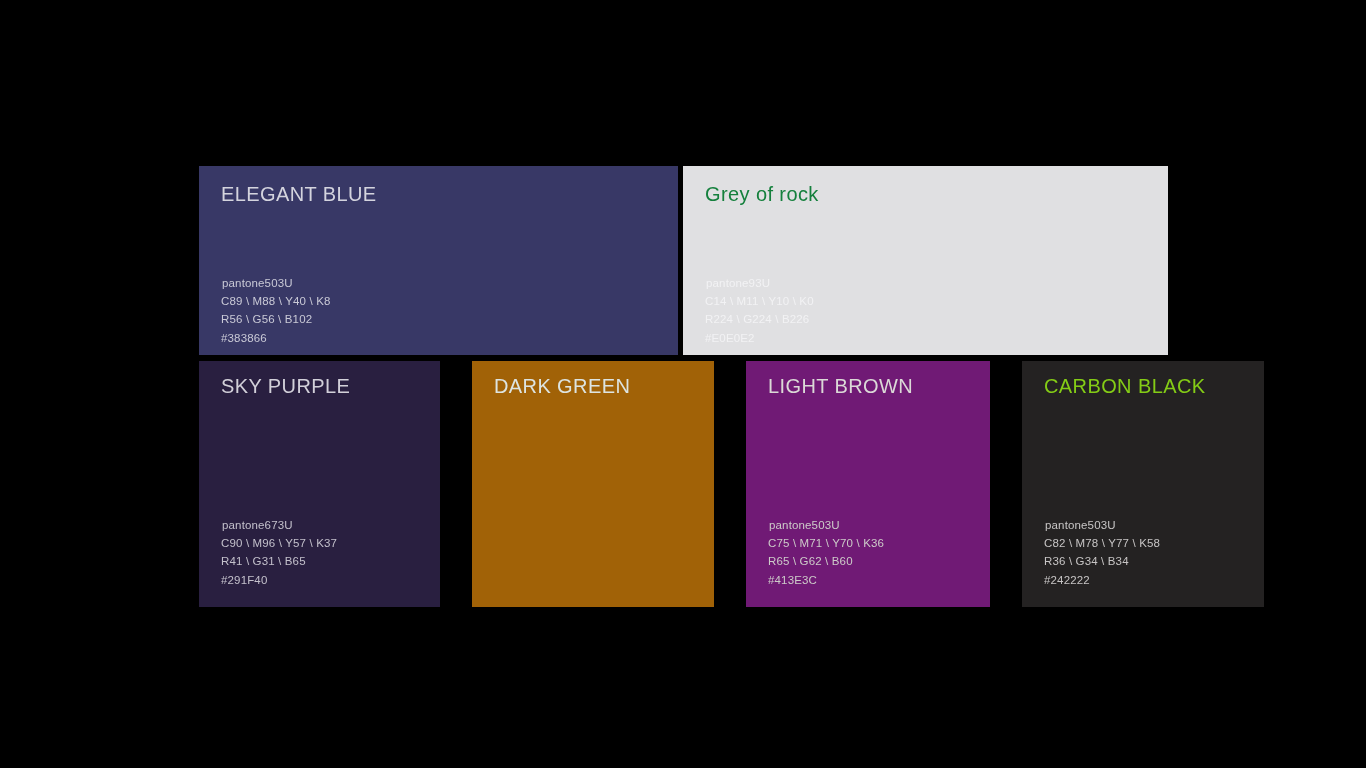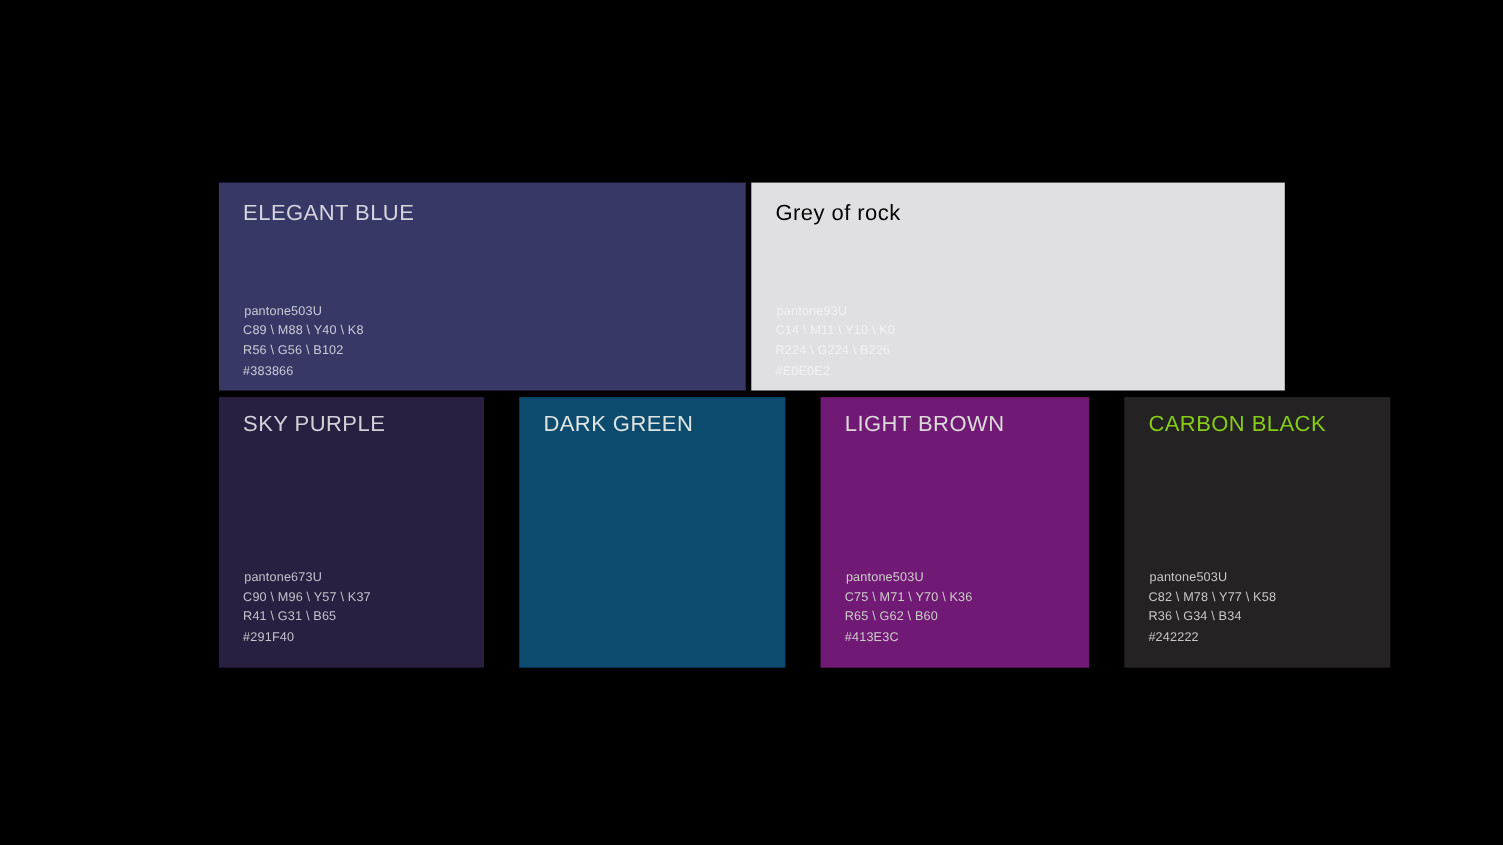--- a/index.html
+++ b/index.html
@@ -64,21 +64,21 @@
         <span class="detail-line detail-pantone">pantone503U</span>
         <span class="detail-line">C89 \ M88 \ Y40 \ K8</span>
         <span class="detail-line">R56 \ G56 \ B102</span>
         <span class="detail-line">#383866</span>
       </div>
     </div>
 
     <div class="top-gap"></div>
 
     <div class="swatch" id="sw-grey-of-rock" style="background: rgb(224, 224, 226); flex: 0 0 485px; width: 485px;">
-      <span class="swatch-title" style="color: #000000; text-align: center;">Grey of rock</span>
+      <span class="swatch-title" style="color: #15803d; text-align: center;">Grey of rock</span>
       <div class="swatch-details" style="color: rgb(242, 242, 244);">
         <span class="detail-line detail-pantone">pantone93U</span>
         <span class="detail-line">C14 \ M11 \ Y10 \ K0</span>
         <span class="detail-line">R224 \ G224 \ B226</span>
         <span class="detail-line">#E0E0E2</span>
       </div>
     </div>
 
   </div>
 
@@ -87,21 +87,21 @@
     <div class="swatch" id="sw-sky-purple" style="background: rgb(41, 31, 64); flex: 0 0 241px; width: 241px;">
       <span class="swatch-title" style="color: rgb(210, 208, 217);">SKY PURPLE</span>
       <div class="swatch-details" style="color: rgb(195, 192, 203);">
         <span class="detail-line detail-pantone">pantone673U</span>
         <span class="detail-line">C90 \ M96 \ Y57 \ K37</span>
         <span class="detail-line">R41 \ G31 \ B65</span>
         <span class="detail-line">#291F40</span>
       </div>
     </div>
 
-    <div class="swatch" id="sw-dark-green" style="background: #0c4a6e; flex: 0 0 242px; width: 242px;">
+    <div class="swatch" id="sw-dark-green" style="background: #a16207; flex: 0 0 242px; width: 242px;">
       <span class="swatch-title" style="color: rgb(221, 228, 225);">DARK GREEN</span>
     </div>
 
     <div class="swatch" id="sw-light-brown" style="background: #701a75; flex: 0 0 244px; width: 244px;">
       <span class="swatch-title" style="color: rgb(219, 217, 215);">LIGHT BROWN</span>
       <div class="swatch-details" style="color: rgb(205, 203, 201);">
         <span class="detail-line detail-pantone">pantone503U</span>
         <span class="detail-line">C75 \ M71 \ Y70 \ K36</span>
         <span class="detail-line">R65 \ G62 \ B60</span>
         <span class="detail-line">#413E3C</span>

